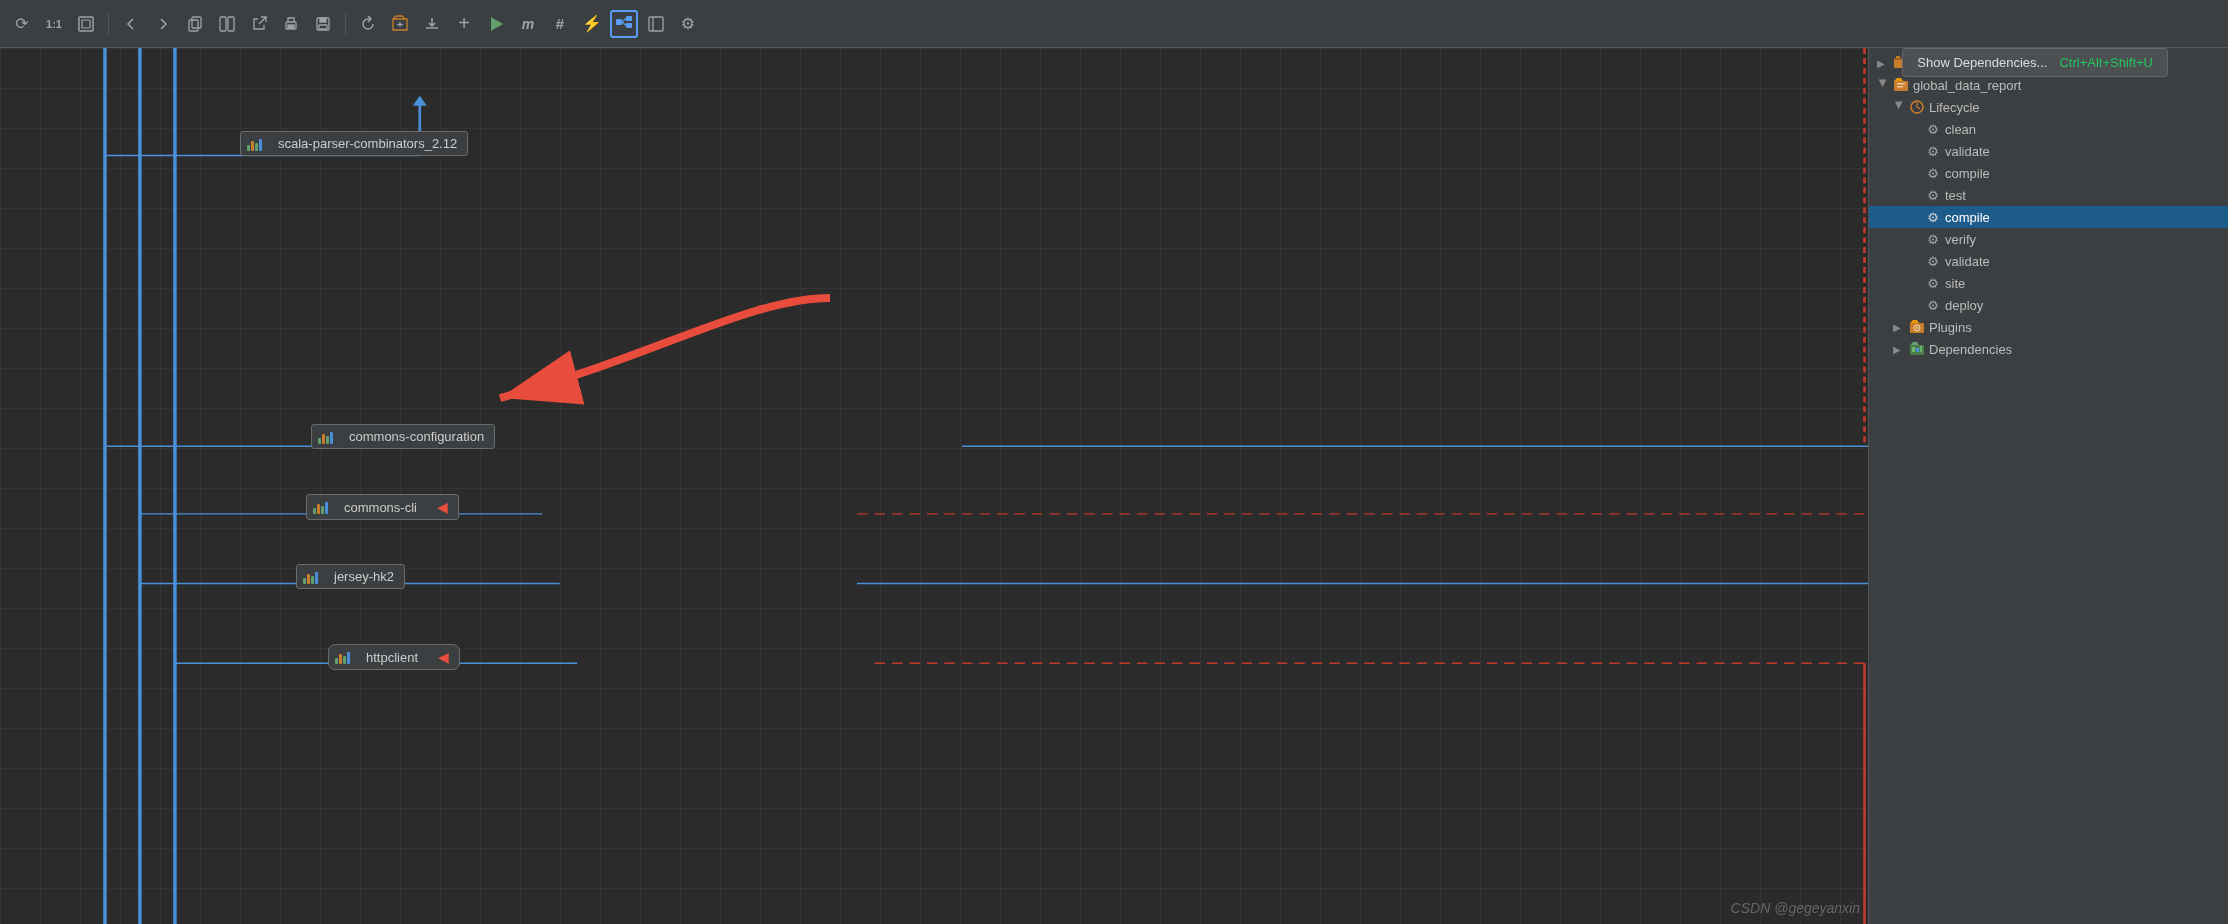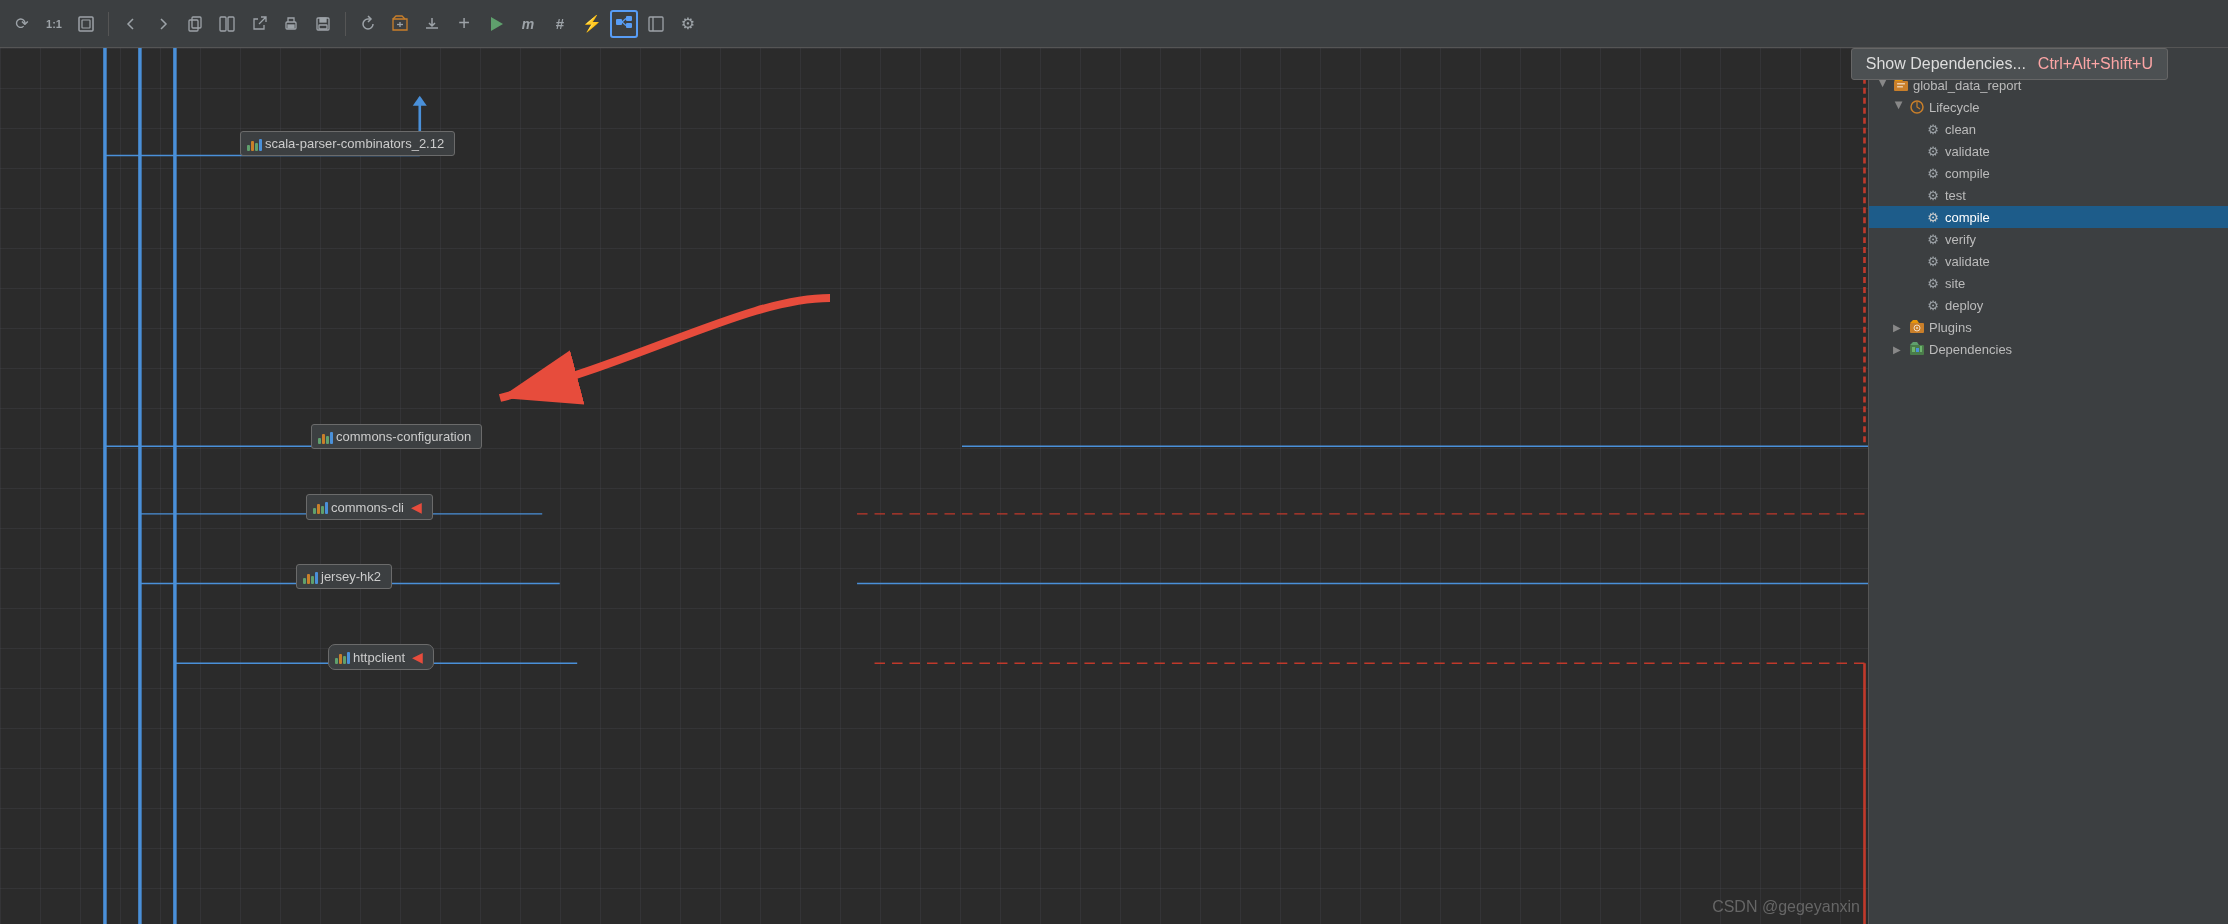--- a/index.html
+++ b/index.html
@@ -88,21 +88,21 @@
 
     
     .dep-node {
       position: absolute;
       background: #3c3f41;
       border: 1px solid #6b6b6b;
       border-radius: 3px;
       padding: 4px 10px 4px 6px;
       display: flex;
       align-items: center;
-      gap: 3px;
+      gap: 16px;
       white-space: nowrap;
       color: #ccc;
       font-size: 13px;
     }
     .dep-node .bar-icon {
       display: inline-flex;
       align-items: flex-end;
       gap: 1px;
       height: 14px;
     }
@@ -111,21 +111,22 @@
       width: 3px;
       border-radius: 1px;
     }
 
     
     .watermark {
       position: absolute;
       bottom: 8px;
       right: 8px;
       color: #666;
-      font-size: 16px;
+      font-size: 14px;
+      font-style: italic;
     }
 
     
     .sidebar {
       width: 360px;
       background: #3c3f41;
       border-left: 1px solid #555;
       display: flex;
       flex-direction: column;
       overflow: hidden;
@@ -173,29 +174,29 @@
     
     .tooltip-popup {
       position: absolute;
       top: 48px;
       right: 60px;
       background: #4c5052;
       border: 1px solid #666;
       border-radius: 3px;
       padding: 6px 14px;
       color: #ddd;
-      font-size: 16px;
+      font-size: 13px;
       white-space: nowrap;
       z-index: 100;
       display: flex;
       align-items: flex-end;
       gap: 12px;
     }
     .tooltip-popup .shortcut {
-      color: #fca5a5;
+      color: #22c55e;
     }
 
     
     .icon-gear { color: #9da3a8; font-size: 13px; }
   </style>
 </head>
 <body>
 
 <div class="toolbar">
 

